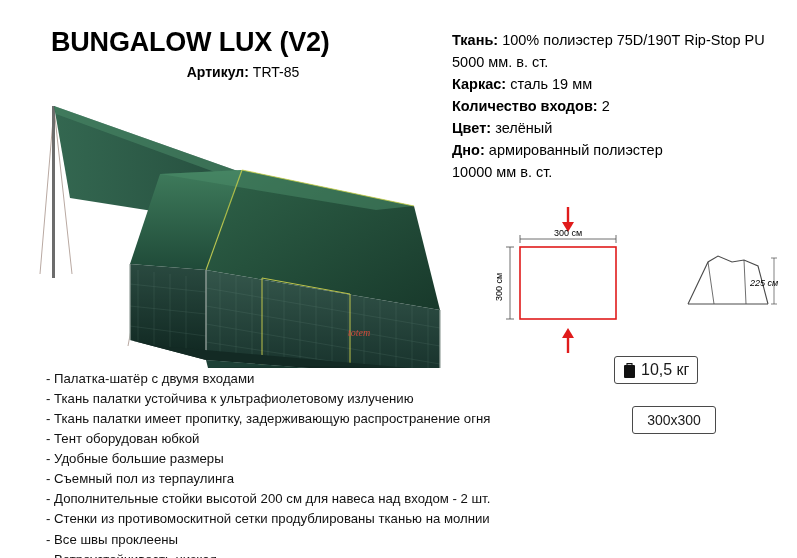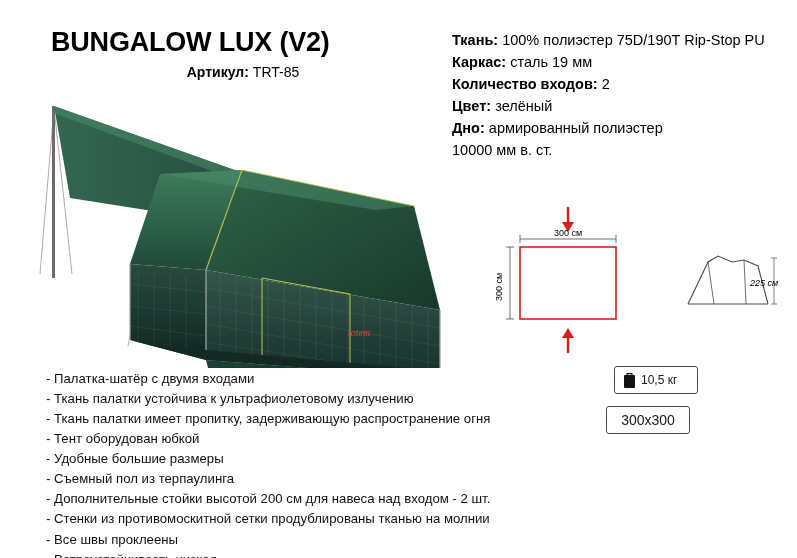--- a/index.html
+++ b/index.html
@@ -73,39 +73,39 @@
     left: 684px;
     top: 246px;
     width: 104px;
     height: 70px;
     font-style: italic;
   }
 
   .badge-weight {
     position: absolute;
     left: 614px;
-    top: 366px;
+    top: 356px;
     min-width: 84px;
     height: 28px;
     border: 1px solid #4a4a4a;
     border-radius: 3px;
     display: flex;
     align-items: center;
     padding: 0 8px;
-    font-size: 12px;
+    font-size: 16px;
     background: #fff;
   }
   .badge-weight .bag-icon {
     margin-right: 5px;
     display: inline-flex;
     align-items: center;
   }
   .badge-size {
     position: absolute;
-    left: 606px;
+    left: 632px;
     top: 406px;
     min-width: 84px;
     height: 28px;
     border: 1px solid #4a4a4a;
     border-radius: 3px;
     display: flex;
     align-items: center;
     justify-content: center;
     font-size: 14px;
     background: #fff;
@@ -133,20 +133,23 @@
   <h1 class="product-title">BUNGALOW LUX (V2)</h1>
   <div class="article-row">
     <span class="article-label">Артикул:</span><span class="article-value">TRT-85</span>
   </div>
 </div>
 
 <div class="specs">
   <div class="row">
     <b>Ткань:</b>
     <span>100% полиэстер 75D/190T Rip-Stop PU</span>
+  </div>
+  <div class="row">
+    <span>5000 мм. в. ст.</span>
   </div>
   <div class="row">
     <b>Каркас:</b>
     <span>сталь 19 мм</span>
   </div>
   <div class="row">
     <b>Количество входов:</b>
     <span>2</span>
   </div>
   <div class="row">

